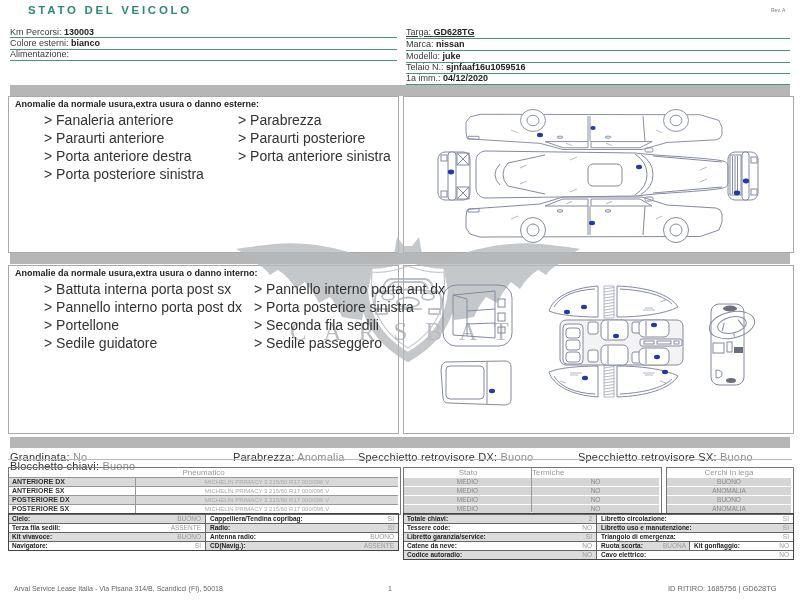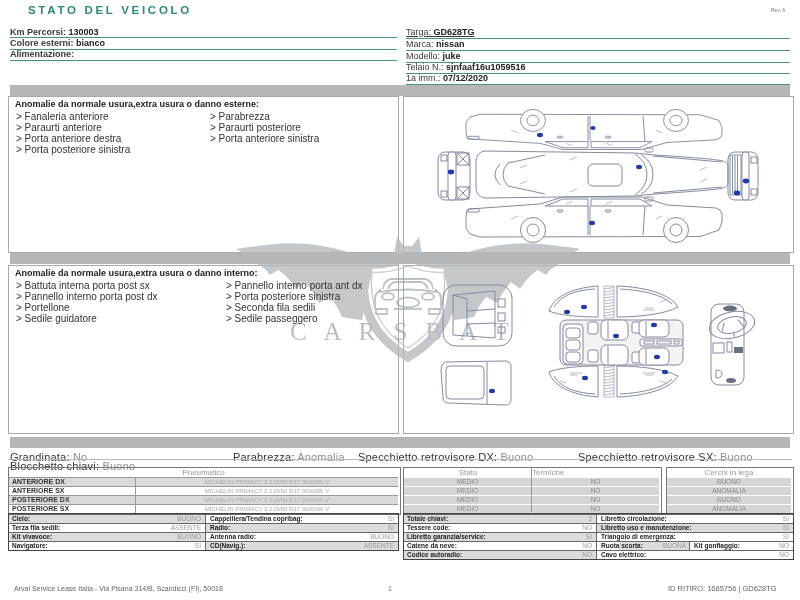--- a/index.html
+++ b/index.html
@@ -1,27 +1,27 @@
 <!DOCTYPE html>
 <html><head>
 <meta charset="utf-8">
 <style>
   html,body{margin:0;padding:0;}
   body{width:800px;height:600px;position:relative;background:#ffffff;
        font-family:"Liberation Sans",sans-serif;overflow:hidden;}
   .abs{position:absolute;}
   .fldL{position:absolute;left:10px;width:387px;font-size:9px;color:#3a3a3a;
-        border-bottom:1px solid #4d9183;height:10.5px;line-height:10px;font-weight:bold;}
+        border-bottom:1px solid #4d9183;height:10.5px;line-height:10px;}
   .fldR{position:absolute;left:406px;width:384px;font-size:9px;color:#3a3a3a;
         border-bottom:1px solid #4d9183;height:11px;line-height:10.5px;}
   .fldL b,.fldR b{color:#222;}
   .gbar{position:absolute;left:10px;width:780px;height:11px;background:#b6b6b6;}
   .secbox{position:absolute;border:1px solid #a9a9a9;background:#fff;}
   .sechead{position:absolute;font-size:9px;font-weight:bold;color:#222;}
-  .li{font-size:10px;color:#333;line-height:11px;position:absolute;}
+  .li{font-size:14px;color:#333;line-height:18px;position:absolute;margin-left:28px;}
   .statline{position:absolute;font-size:11px;color:#333;letter-spacing:0.2px;} .statline i{font-style:normal;color:#8d8d8d;}
 </style>
 </head>
 <body>
 
 <div class="abs" style="left:28px;top:4px;font-size:11.5px;font-weight:bold;color:#2f8878;letter-spacing:2.7px;">STATO DEL VEICOLO</div>
 
 <div class="abs" style="left:771px;top:6.5px;font-size:5px;color:#777;">Rev. A</div>
 
 <div class="fldL" style="top:26.5px;">Km Percorsi: <b>130003</b></div>
@@ -31,21 +31,21 @@
 <div class="fldL" style="top:49.3px;">Alimentazione:</div>
 
 <div class="fldR" style="top:26.5px;text-decoration:underline;">Targa: <b>GD628TG</b></div>
 
 <div class="fldR" style="top:38.5px;">Marca: <b>nissan</b></div>
 
 <div class="fldR" style="top:50.5px;">Modello: <b>juke</b></div>
 
 <div class="fldR" style="top:62px;">Telaio N.: <b>sjnfaaf16u1059516</b></div>
 
-<div class="fldR" style="top:73px;">1a imm.: <b>07/12/2020</b></div>
+<div class="fldR" style="top:73px;">1a imm.: <b>04/12/2020</b></div>
 
 <div class="gbar" style="top:84.5px;"></div>
 
 <div class="secbox" style="left:8px;top:96px;width:389px;height:155px;"></div>
 
 <div class="secbox" style="left:403px;top:96px;width:389px;height:155px;"></div>
 
 <div class="sechead" style="left:15px;top:99px;">Anomalie da normale usura,extra usura o danno esterne:</div>
 
 <div class="li" style="left:16px;top:111px;">&gt; Fanaleria anteriore<br>&gt; Paraurti anteriore<br>&gt; Porta anteriore destra<br>&gt; Porta posteriore sinistra</div>

